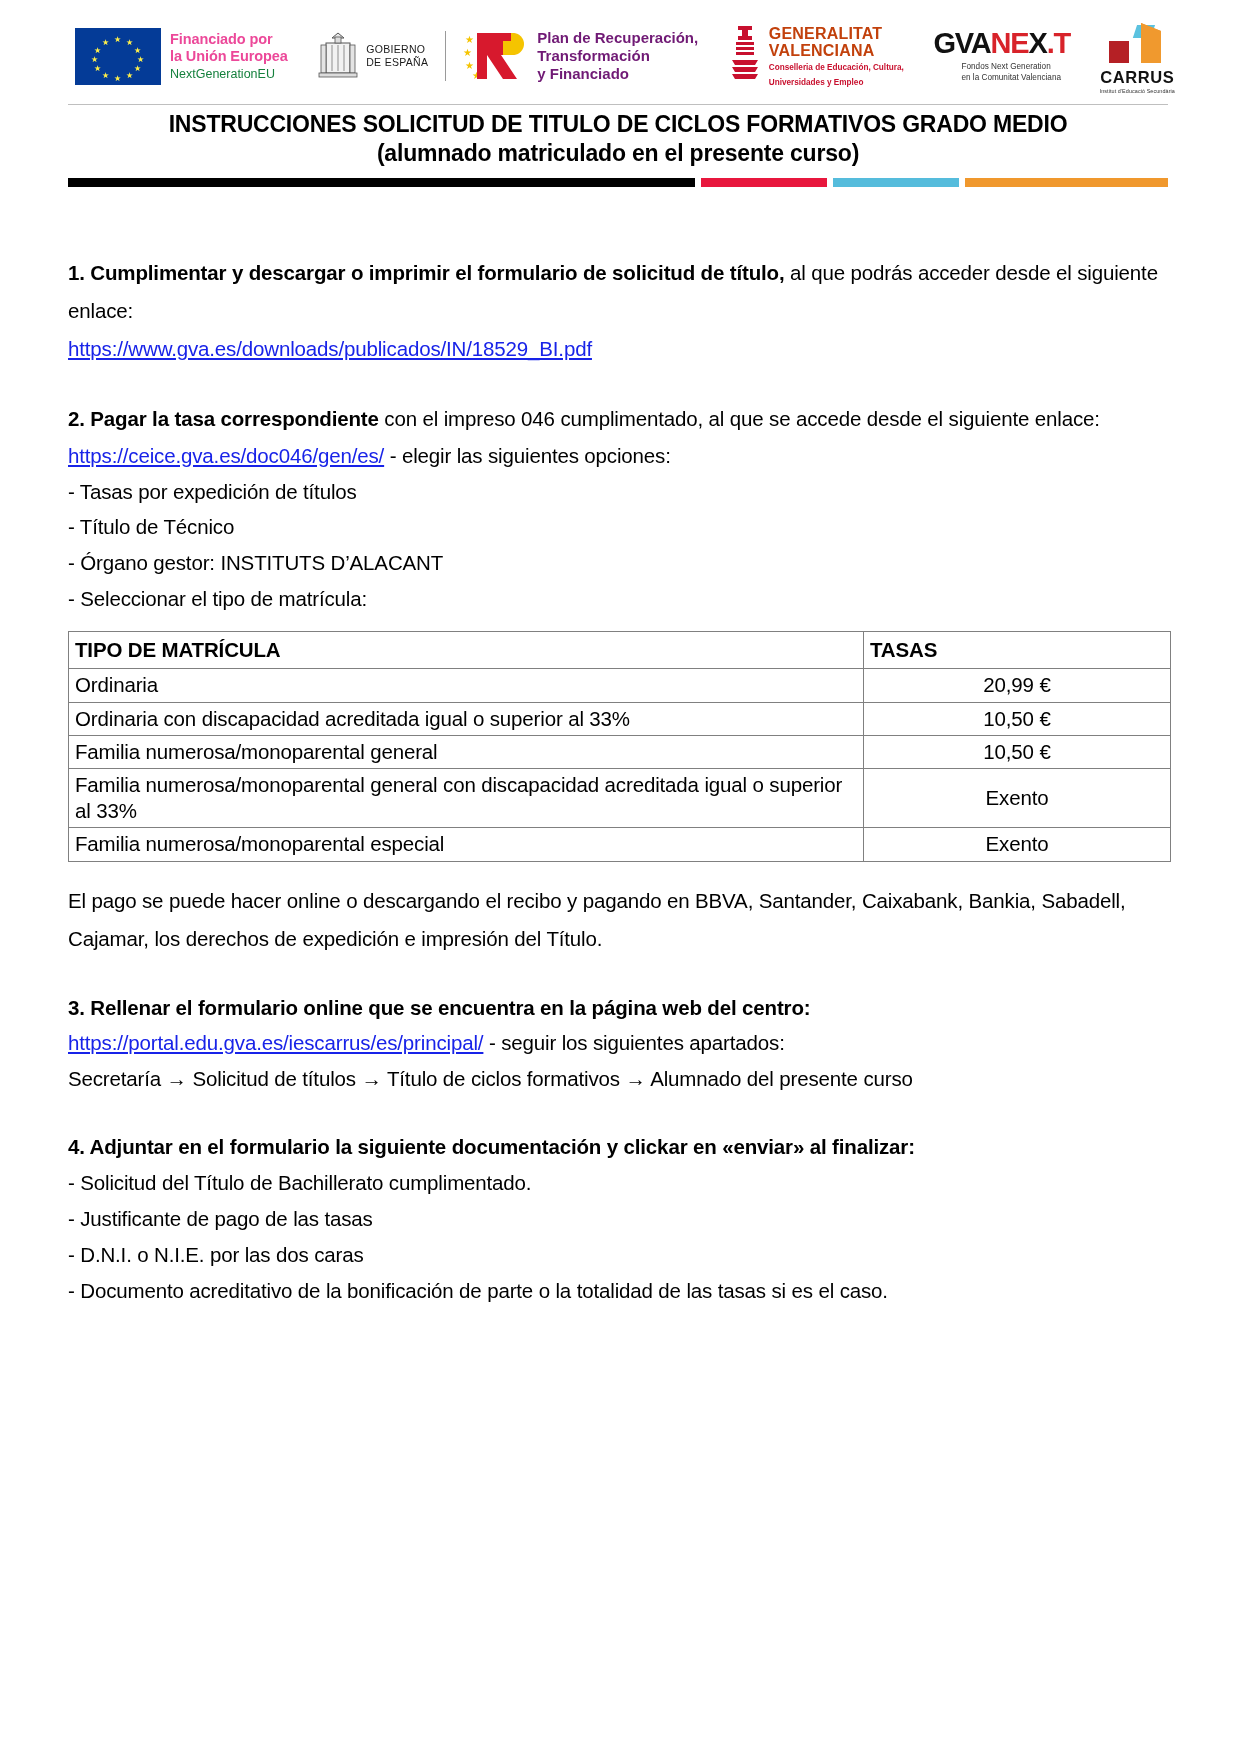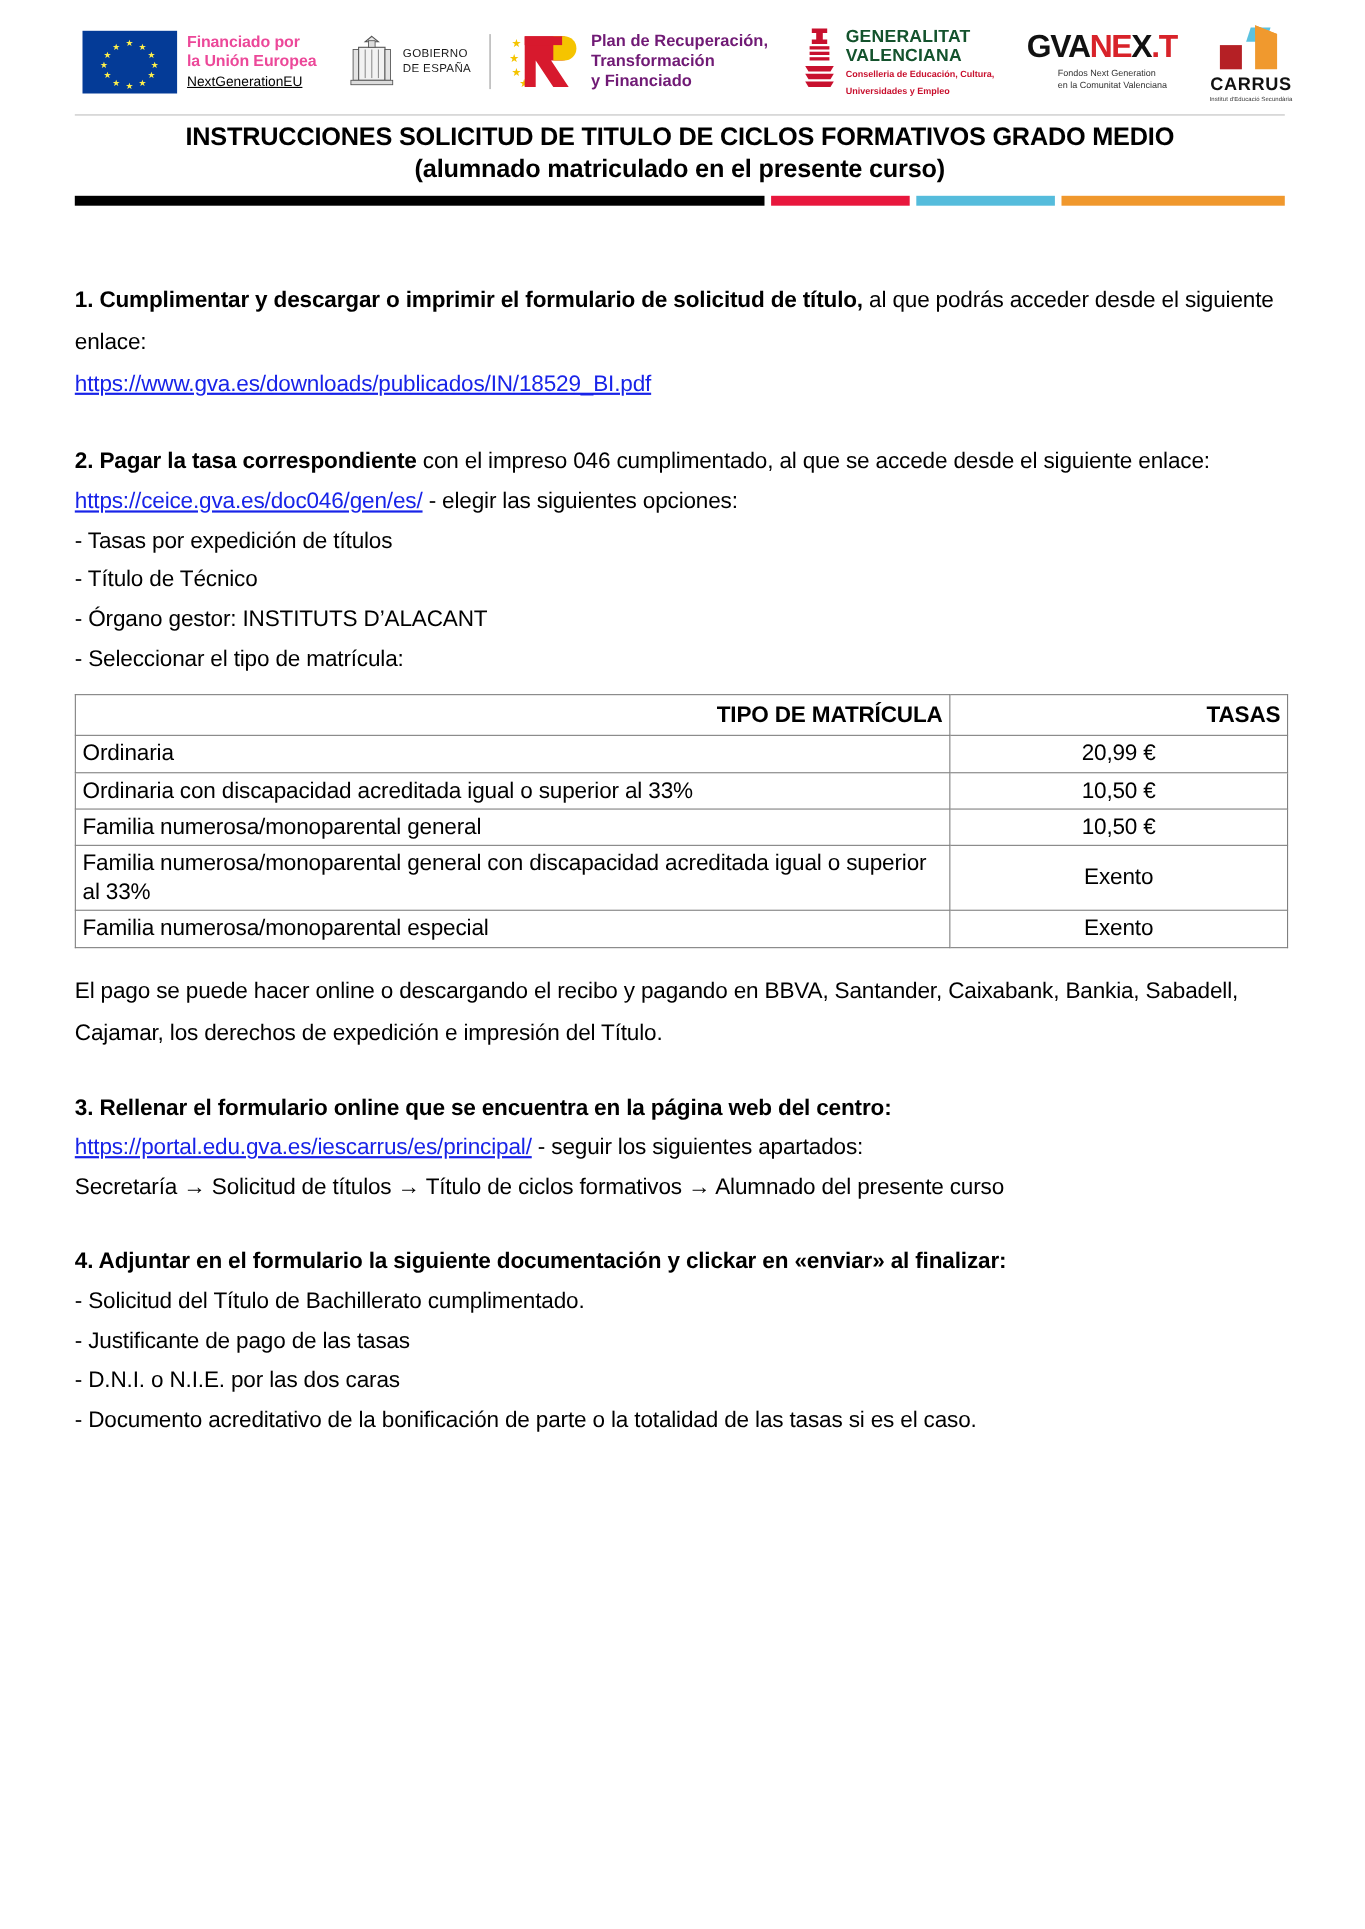--- a/index.html
+++ b/index.html
@@ -47,25 +47,24 @@
   }
   .eu-text { line-height: 1.12; }
   .eu-l1, .eu-l2 {
     color: #ec4899;
     font-weight: bold;
     font-size: 14.5px;
     letter-spacing: -0.1px;
     white-space: nowrap;
   }
   .eu-l3 {
-    color: #000000;
+    color: #15803d;
     font-size: 12.5px;
     margin-top: 3px;
     white-space: nowrap;
-    text-decoration: underline;
   }
 
   
   .gob-logo { display: flex; align-items: center; gap: 7px; }
   .gob-shield {
     width: 42px; height: 54px;
     position: relative;
   }
   .gob-txt { line-height: 1.2; }
   .gob-txt div {
@@ -89,21 +88,21 @@
     font-size: 15px;
     color: #701a75;
     white-space: nowrap;
   }
 
   
   .gva-logo { display: flex; align-items: flex-start; gap: 7px; }
   .gva-mark { width: 34px; height: 56px; position: relative; }
   .gva-txt { line-height: 1.0; padding-top: 2px; }
   .gva-l1, .gva-l2 {
-    color: #14532d;
+    color: #c2410c;
     font-weight: bold;
     font-size: 16px;
     letter-spacing: 0.2px;
     white-space: nowrap;
   }
   .gva-l2 { margin-top: 1px; }
   .gva-sub {
     color: #C8102E;
     font-size: 8.2px;
     font-weight: bold;
@@ -202,21 +201,21 @@
   }
   table.fees td, table.fees th {
     border: 1.4px solid #808080;
     font-size: 20.5px;
     padding: 3px 6px;
     letter-spacing: -0.15px;
     line-height: 1.28;
   }
   table.fees th {
     font-weight: bold;
-    text-align: right;
+    text-align: left;
     padding: 5px 6px;
   }
   table.fees td.label { text-align: left; }
   table.fees td.value { text-align: center; }
   col.c1 { width: 795px; }
   col.c2 { width: 307px; }
 </style>
 </head>
 <body>
 

